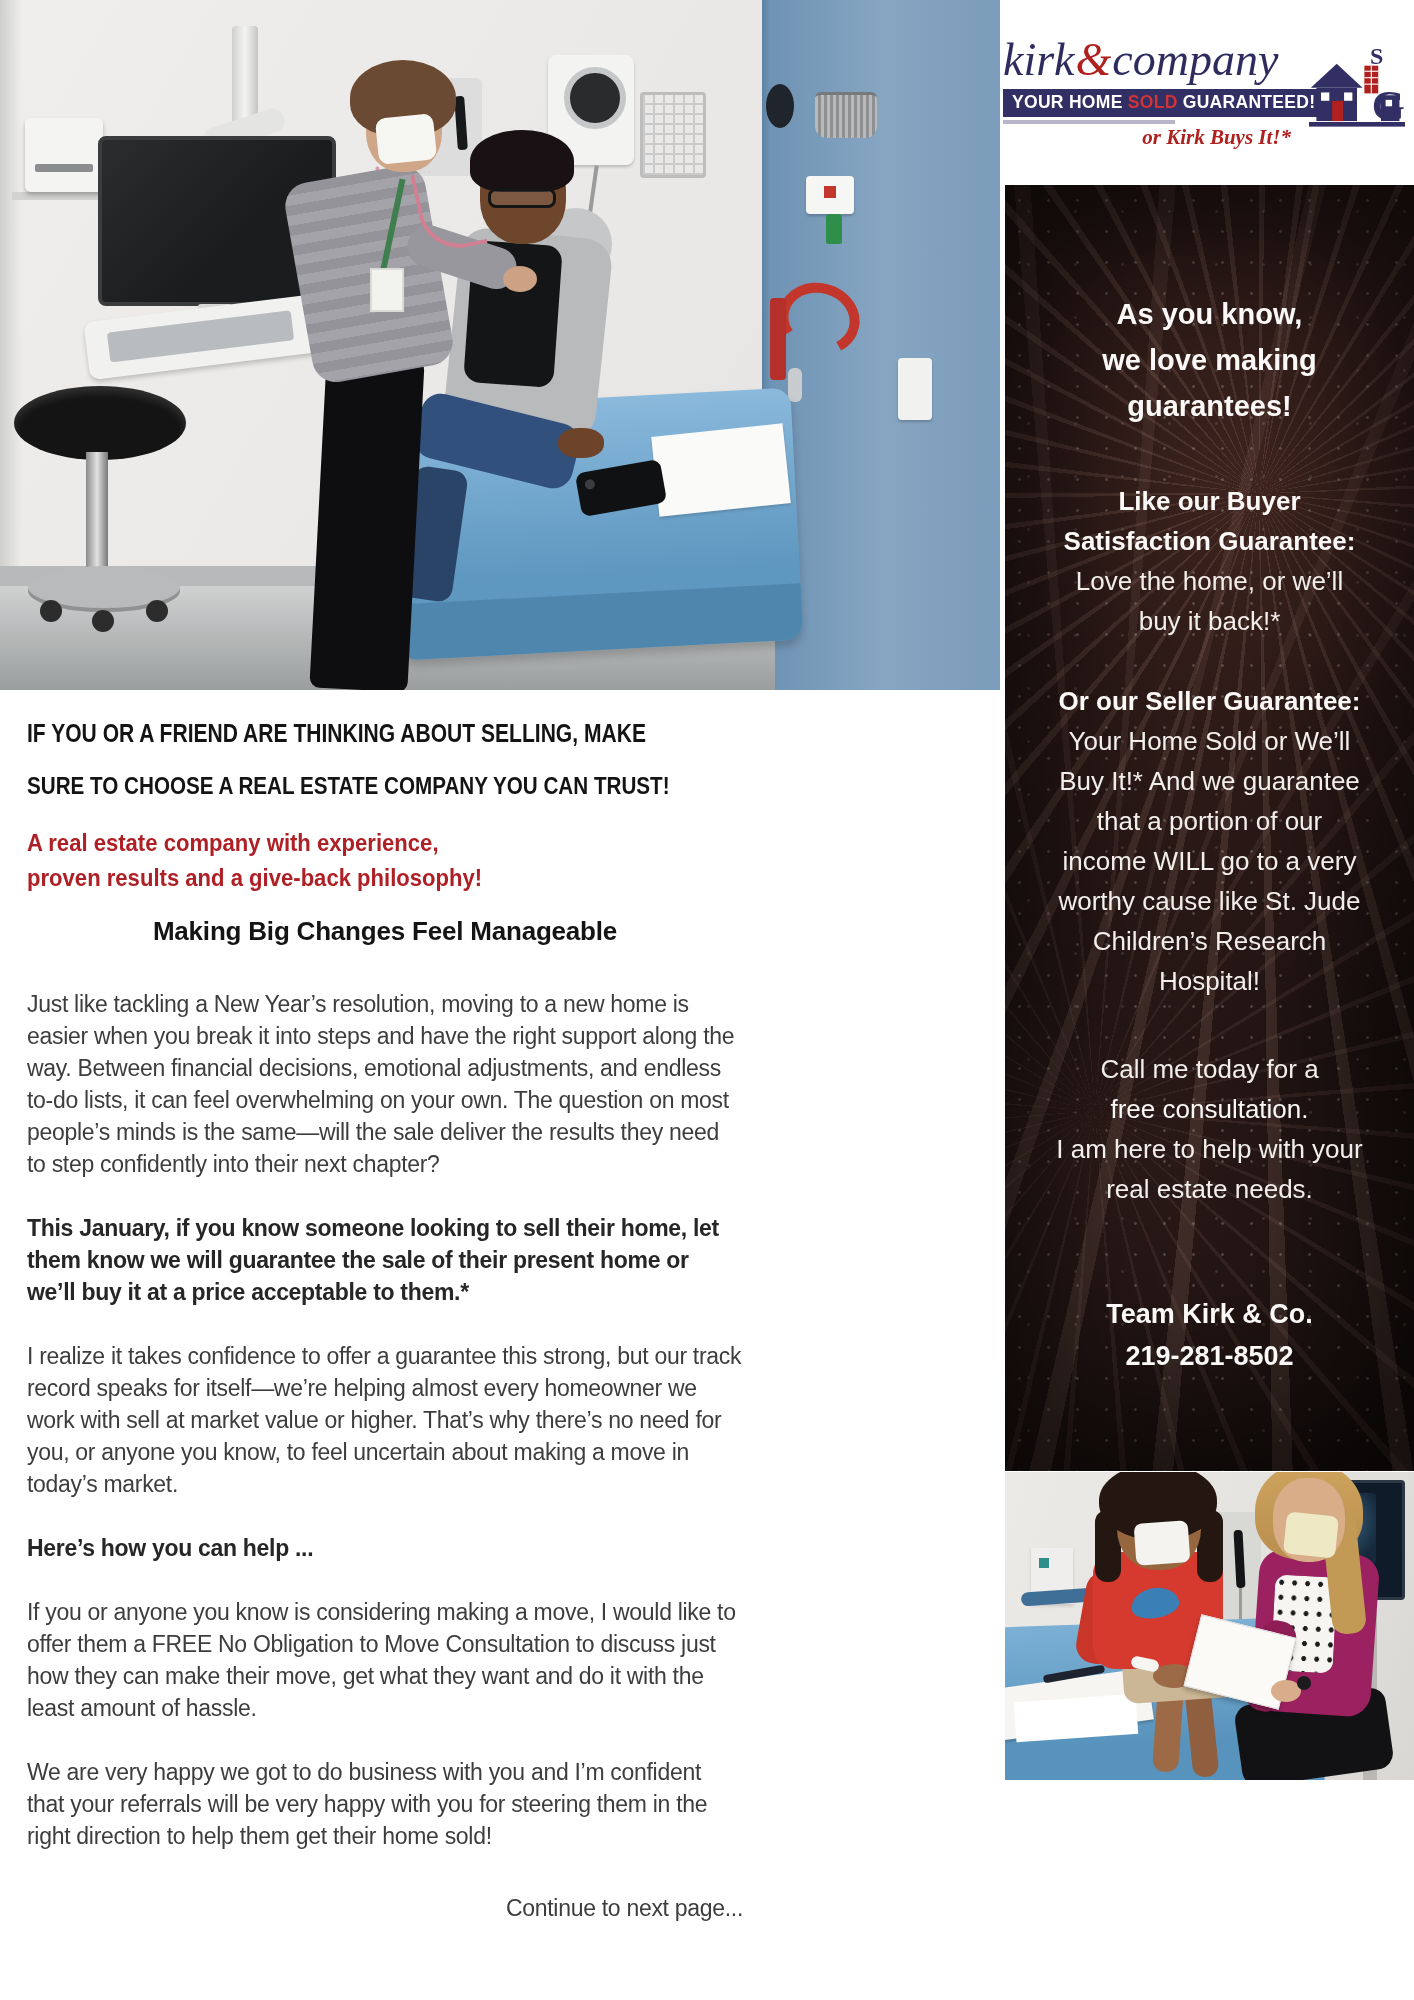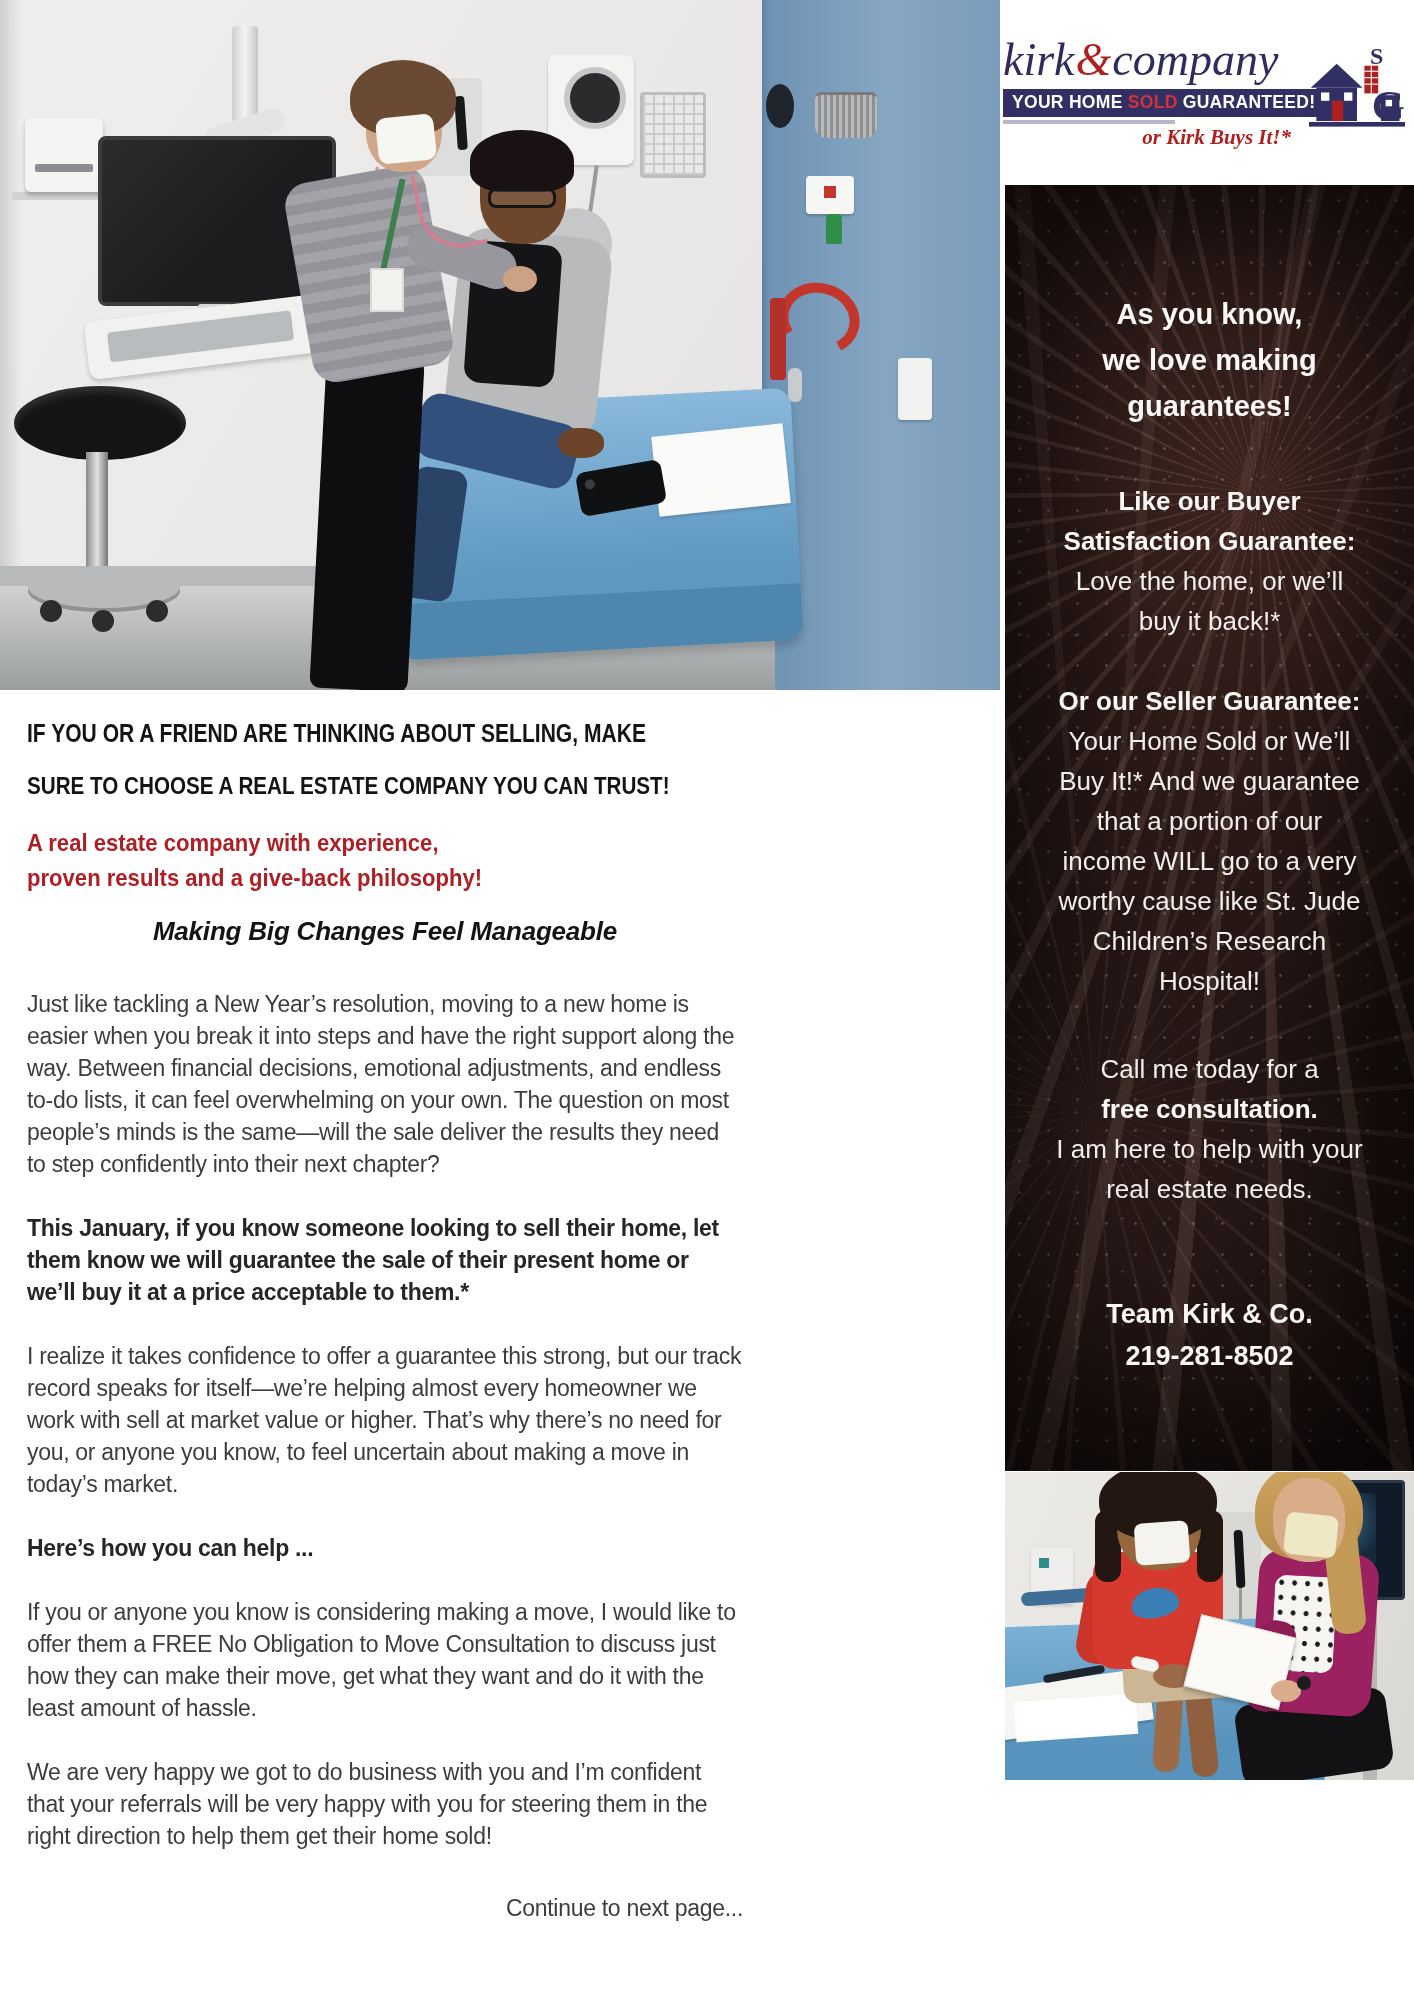--- a/index.html
+++ b/index.html
@@ -106,21 +106,21 @@
     background-size: 29px 31px, 47px 53px, auto, auto, auto, auto;
     box-shadow: inset 0 0 140px 50px rgba(0,0,0,.55);
   }
   .sb-inner { padding:106px 10px 0; }
   .sb-intro { font-size:29px; font-weight:700; line-height:46px; white-space:pre-line; color:#fbf9f7; margin-bottom:52px; }
   .sb-h { font-size:26px; font-weight:700; line-height:40px; white-space:pre-line; color:#fbf9f7; }
   .sb-t { font-size:26px; line-height:40px; white-space:pre-line; }
   .sb-buyer { margin-bottom:40px; }
   .sb-seller { margin-bottom:48px; }
   .sb-call { margin-bottom:84px; font-size:26px; line-height:40px; }
-  .sb-call .strong { font-weight:700; color:#fbf9f7; }
+  .sb-call .strong { font-weight:400; color:#fbf9f7; }
   .sb-team { font-size:27px; font-weight:700; line-height:42px; color:#fbf9f7; }
 
   
   .photo-bottom { position:absolute; left:1005px; top:1472px; width:409px; height:308px; overflow:hidden;
     background:linear-gradient(110deg,#eceae7 0%, #e3e2df 60%, #d8d7d3 100%); }
   .pb-monitor { left:298px; top:8px; width:102px; height:120px; background:#0f1b28; border:3px solid #2c3744; border-radius:4px; }
   .pb-monitor::after { content:""; position:absolute; left:8px; top:10px; width:62px; height:72px; border-radius:4px;
     background:radial-gradient(circle at 40% 40%, #3a6b8e, #16293b 75%); }
   .pb-stand { left:358px; top:138px; width:14px; height:170px; background:#b9b8b4; }
   .pb-otoplate { left:196px; top:40px; width:60px; height:122px; background:#d8d8d5; border-radius:6px; }
@@ -160,21 +160,21 @@
   .pb-nurse-hair { left:250px; top:-10px; width:108px; height:98px; background:linear-gradient(180deg,#cfa45e,#b98e4e); border-radius:50% 50% 42% 42%; }
   .pb-nurse-hairside { left:322px; top:40px; width:34px; height:122px; background:#c39a55; border-radius:14px; transform:rotate(-6deg); }
   .pb-nurse-head { left:268px; top:6px; width:72px; height:84px; background:#d8ad88; border-radius:45%; }
   .pb-nurse-mask { left:280px; top:42px; width:52px; height:42px; background:#efe8c4; border-radius:8px; transform:rotate(6deg); }
 
   
   .article { position:absolute; left:27px; top:702px; width:716px; font-size:23px; line-height:32px; letter-spacing:-0.3px; color:#3d3d3d;margin-top:15px; }
   .headline1 { font-size:26px; font-weight:700; color:#141414; white-space:nowrap; transform:scaleX(.81); transform-origin:left center; line-height:32px; margin-bottom:21px; letter-spacing:0; }
   .headline2 { font-size:24px; font-weight:700; color:#141414; white-space:nowrap; transform:scaleX(.86); transform-origin:left center; line-height:32px; margin-bottom:23px; letter-spacing:0; }
   .red-subhead { font-size:24px; font-weight:700; color:#ae2025; line-height:35px; white-space:pre-line; transform:scaleX(.92); transform-origin:left center; margin-bottom:20px; letter-spacing:0; }
-  .section-title { font-size:26px; font-weight:700; color:#141414; text-align:center; line-height:32px; margin-bottom:41px; letter-spacing:-0.2px;font-style:italic; }
+  .section-title { font-size:26px; font-weight:700; color:#141414; text-align:center; line-height:32px; margin-bottom:41px; letter-spacing:-0.2px; }
   .article p { margin:0 0 32px; }
   .p-bold { font-weight:700; color:#262626; }
   .subheading-bold { font-weight:700; color:#262626; margin-bottom:32px; }
   .continue { text-align:right; margin-top:40px; color:#3d3d3d; }
 </style>
 </head>
 <body>
 
 <div class="page">
 

